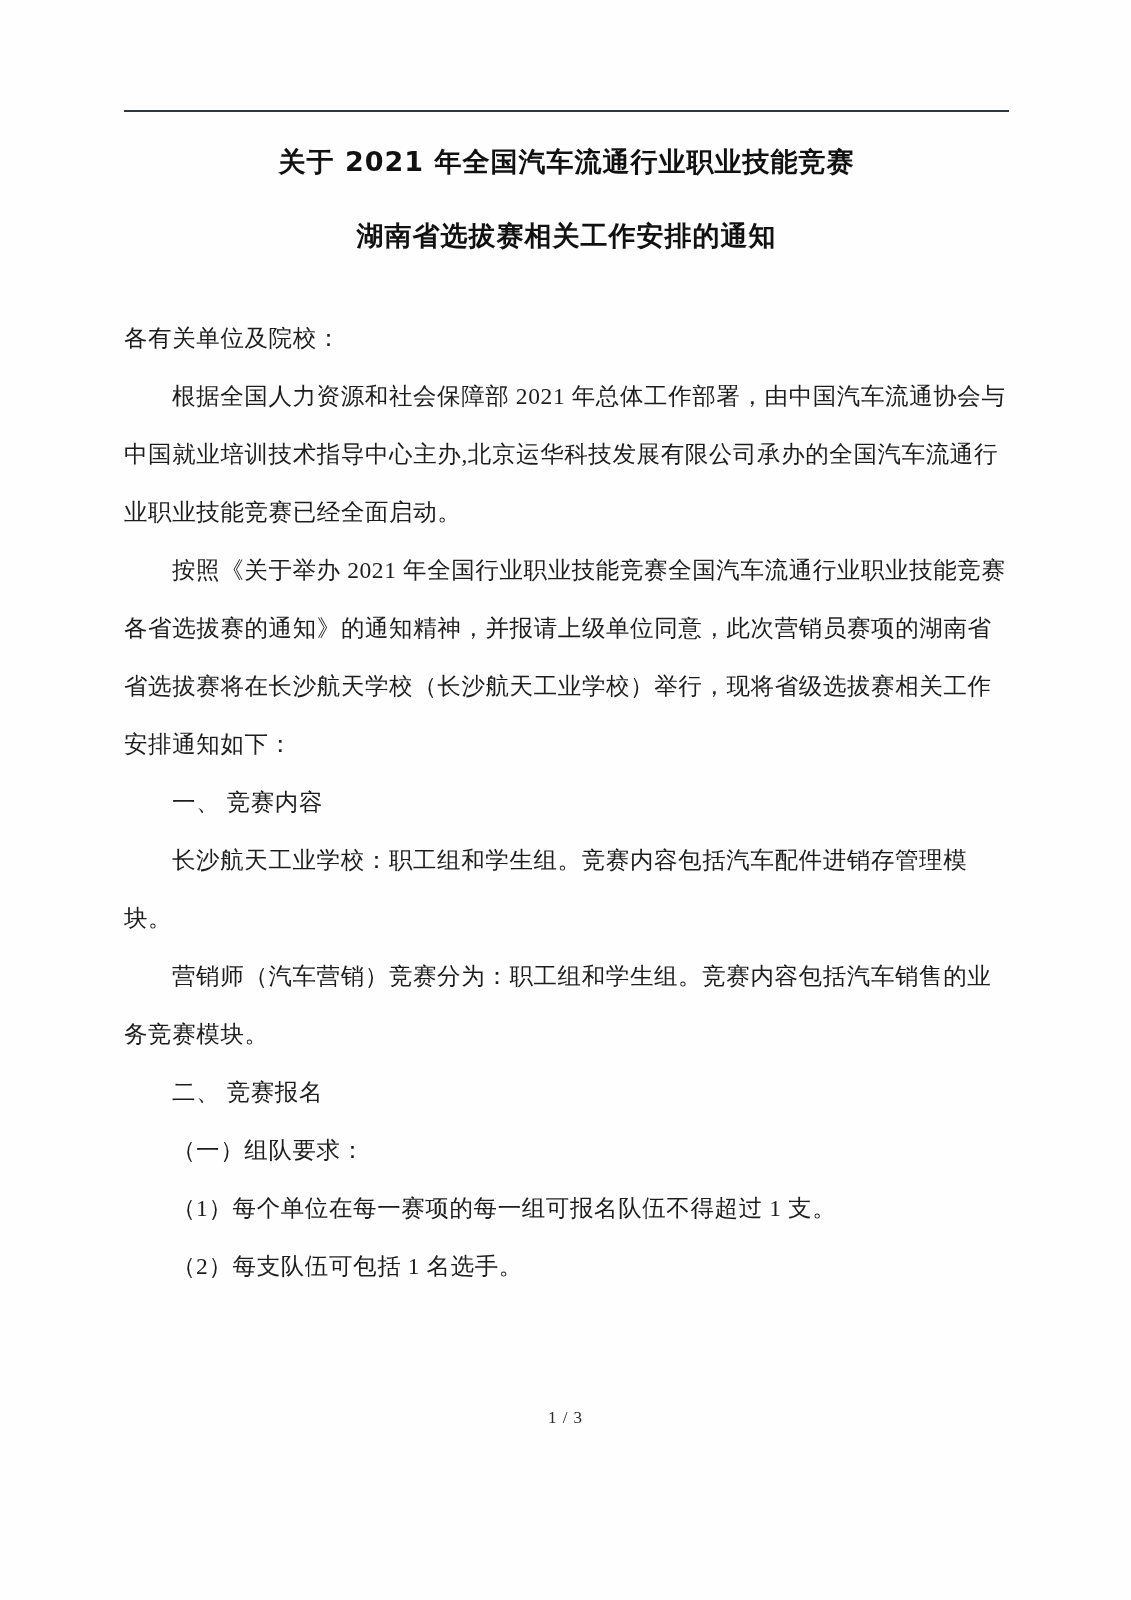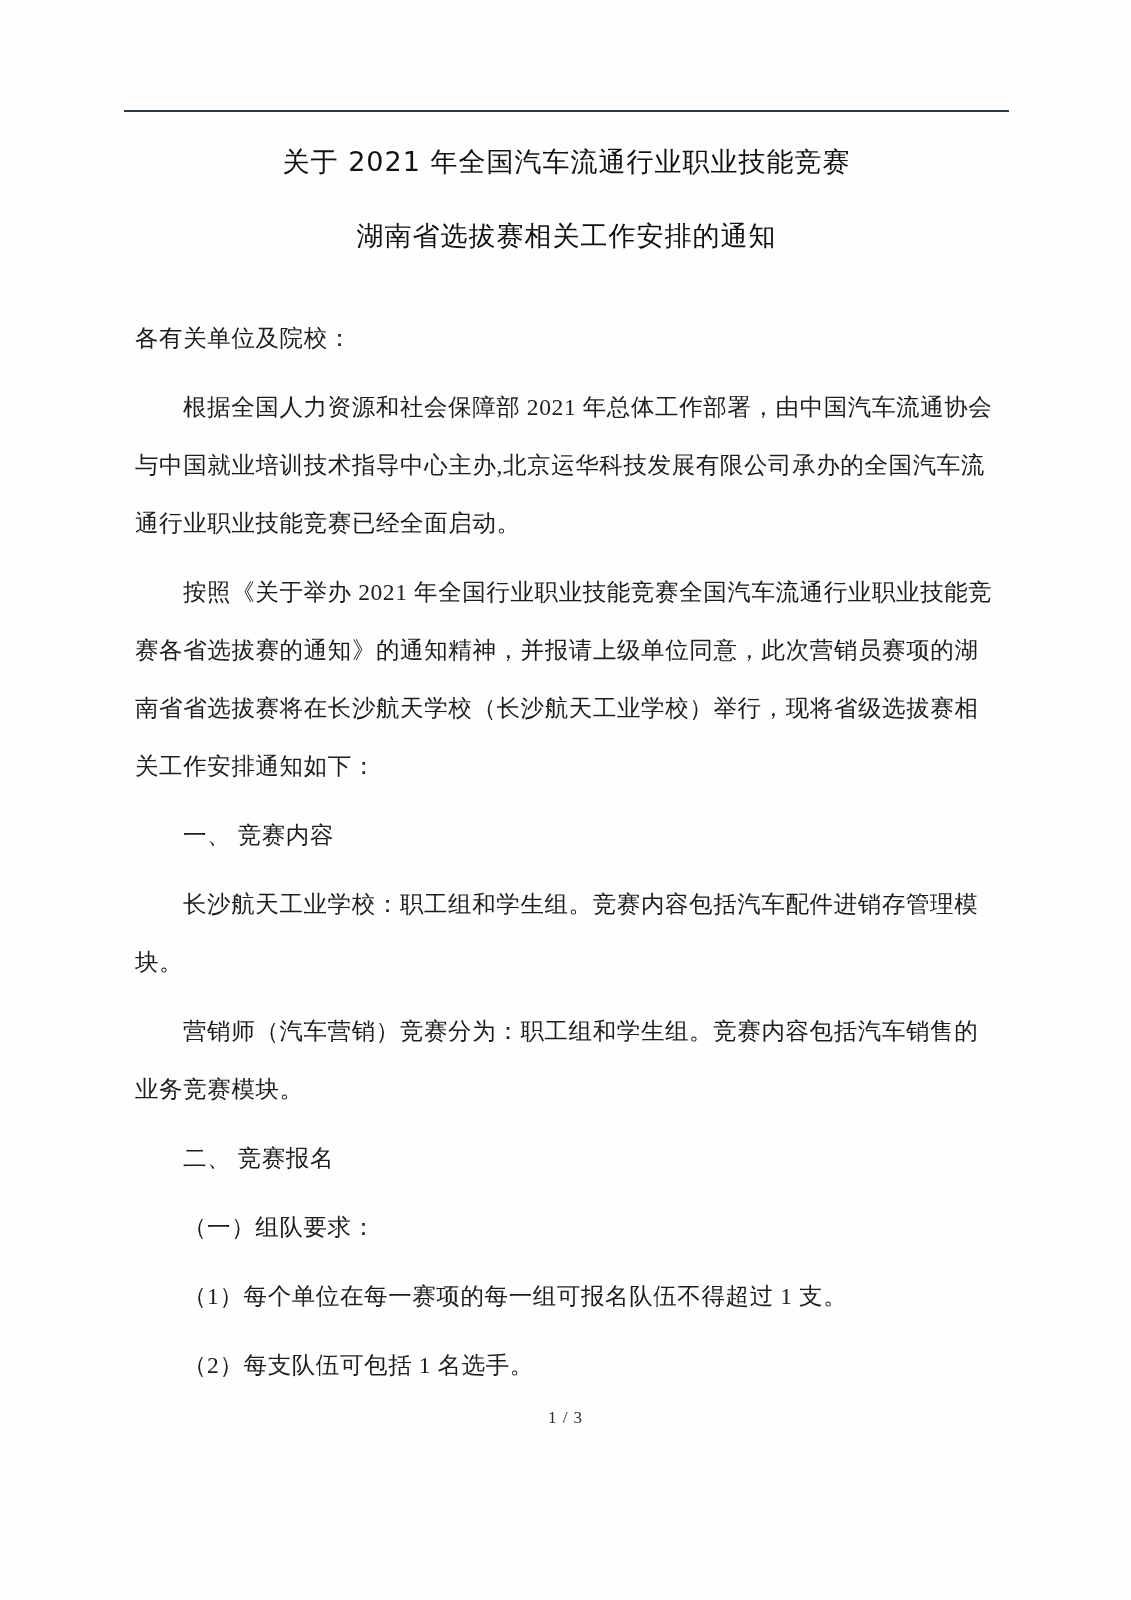--- a/index.html
+++ b/index.html
@@ -38,40 +38,40 @@
     border-top: 2px solid #2b3a4a;
     margin: 0 0 36px 0;
   }
 
   .title-block {
     text-align: center;
     margin-bottom: 58px;
   }
   .title-line {
     font-family: "DejaVu Sans", "Liberation Sans", sans-serif;
-    font-weight: normal;
+    font-weight: bold;
     font-size: 27px;
     letter-spacing: 1px;
     color: #111111;
     line-height: 1.05;
     margin: 0 0 46px 0;
   }
   .title-line:last-child {
     margin-bottom: 12px;
   }
 
   .body-text {
     font-size: 23.5px;
     line-height: 58px;
     color: #1d1d1d;
     letter-spacing: 0.6px;
   }
 
   .para {
-    margin: 11px;
+    margin: 0;
     text-indent: 0;
   }
   .para.indent {
     text-indent: 48px;
   }
 
   .footer {
     position: absolute;
     left: 0;
     right: 0;

